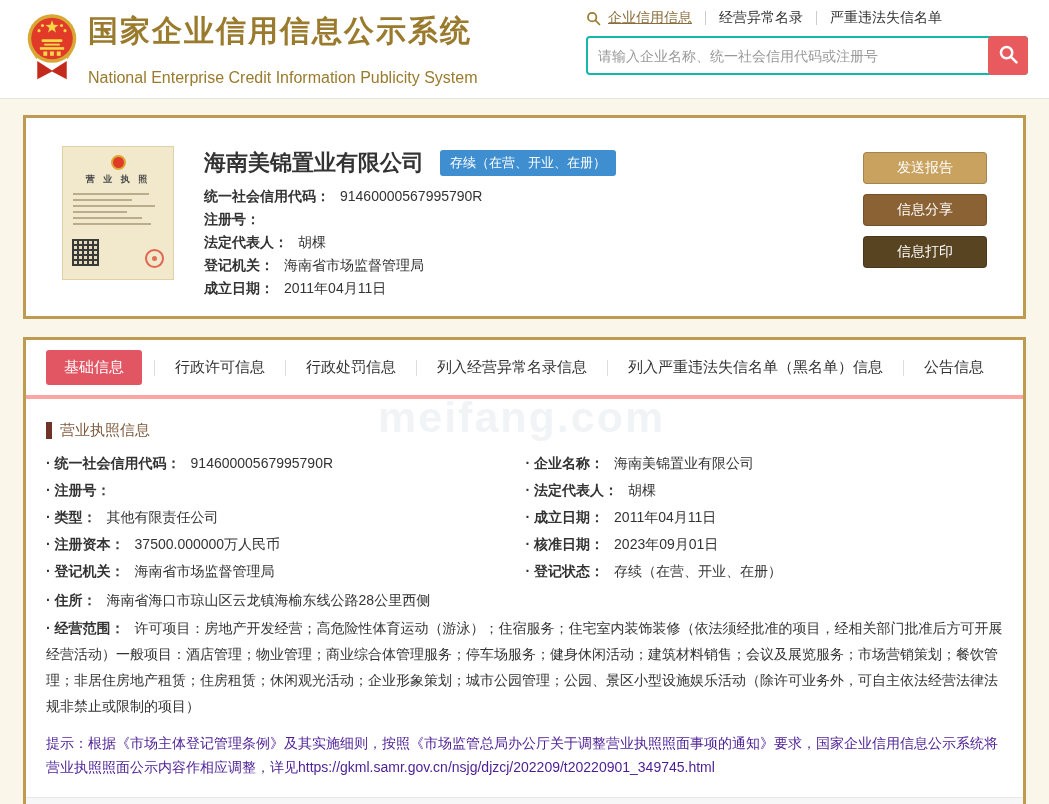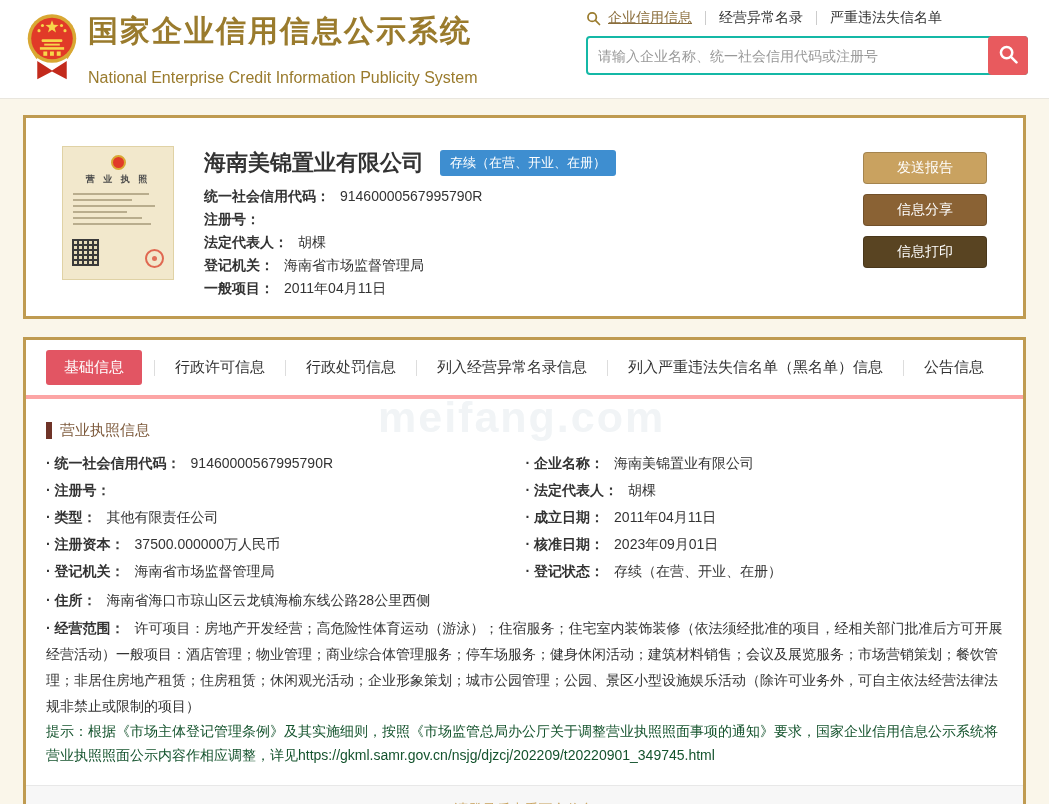--- a/index.html
+++ b/index.html
@@ -82,21 +82,21 @@
   .section-bar { width:6px; height:17px; background:#6f3328; margin-right:8px; }
   .section-title { font-size:15px; color:#7d5a3c; }
 
   .grid { display:flex; }
   .col { width:50%; }
   .row { font-size:14px; color:#333; line-height:27px; }
   .row .lbl { font-weight:bold; }
   .row .val { margin-left:10px; }
   .full-rows .row { line-height:26px; margin-top:2px; }
   .scope .val { }
-  .notice { font-size:14px; color:#14532d; line-height:24px; }
+  .notice { font-size:14px; color:#4c1d95; line-height:24px; margin-top:12px; }
 
   .card-footer { border-top:1px solid #e8e8e8; background:#f7f7f7; text-align:center;
     padding:15px 0; color:#c9a35f; font-size:14px; margin-top:18px; }
 </style>
 </head>
 <body>
 
 <div class="header">
   <div class="header-inner">
     <div class="logo">
@@ -183,21 +183,21 @@
         <div class="info-row">
           <span class="lbl">注册号：</span><span class="val"></span>
         </div>
         <div class="info-row">
           <span class="lbl">法定代表人：</span><span class="val">胡棵</span>
         </div>
         <div class="info-row">
           <span class="lbl">登记机关：</span><span class="val">海南省市场监督管理局</span>
         </div>
         <div class="info-row">
-          <span class="lbl">一般项目：</span><span class="val">2011年04月11日</span>
+          <span class="lbl">成立日期：</span><span class="val">2011年04月11日</span>
         </div>
       </div>
     </div>
 
     <div class="action-buttons">
       <button class="btn btn-report">发送报告</button>
       <button class="btn btn-share">信息分享</button>
       <button class="btn btn-print">信息打印</button>
     </div>
   </div>

